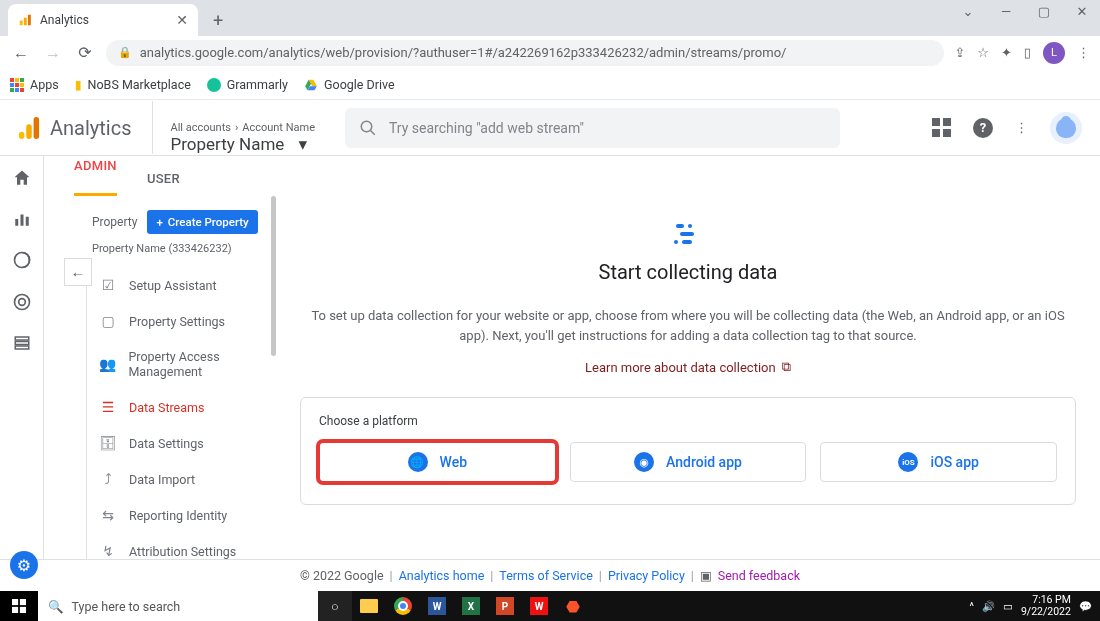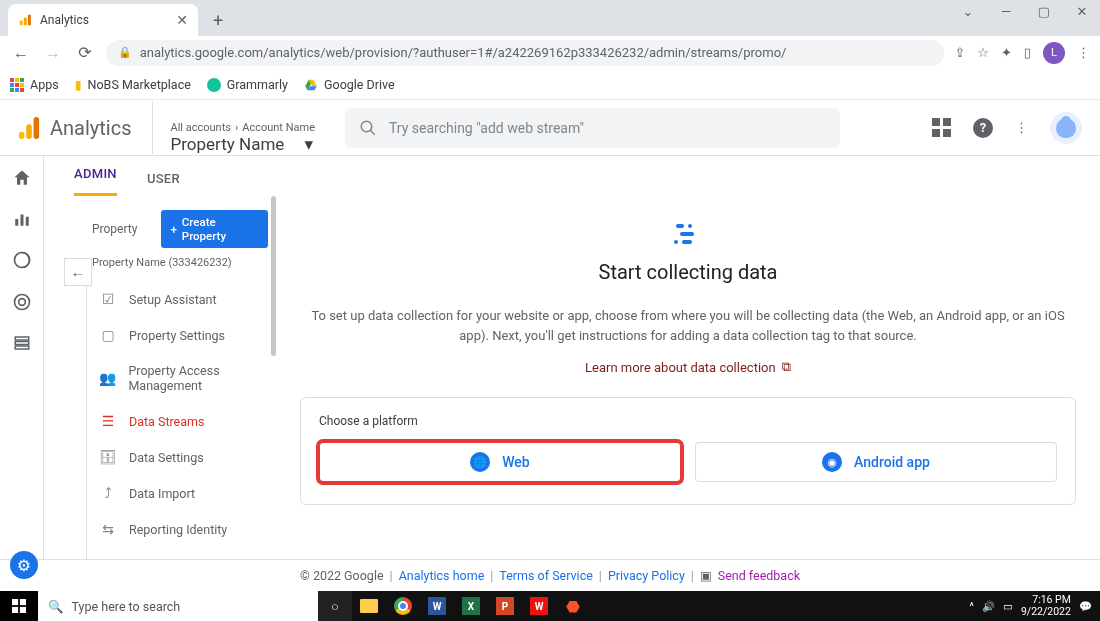--- a/index.html
+++ b/index.html
@@ -34,44 +34,44 @@
   .apps-icon i:nth-child(9){background:#ea4335}
 
   
   .ga-header { height:56px; border-bottom:1px solid #e0e0e0; display:flex; align-items:center; padding:0 18px; gap:20px; background:#fff;}
   .ga-logo { display:flex; align-items:center; gap:10px;}
   .ga-logo svg{}
   .ga-title{ font-size:20px; color:#5f6368; font-weight:400;}
   .ga-prop { border-left:1px solid #e0e0e0; padding-left:18px;}
   .ga-prop .crumb{font-size:11px; color:#5f6368;margin-top:20px;}
   .ga-prop .crumb .sep{margin:0 4px;}
-  .ga-prop .name{font-size:17px; color:#3c4043; display:flex; align-items:center; gap:20px;}
+  .ga-prop .name{font-size:17px; color:#3c4043; display:flex; align-items:center; gap:14px;}
   .ga-search{ flex:0 0 495px; margin-left:10px; height:40px; background:#f1f3f4; border-radius:6px; display:flex; align-items:center; padding:0 14px; gap:12px; color:#80868b; font-size:14px;}
   .ga-header-right{margin-left:auto; display:flex; align-items:center; gap:22px; color:#5f6368;}
   .grid4{display:grid; grid-template-columns:8px 8px; grid-template-rows:8px 8px; gap:3px;}
   .grid4 i{background:#5f6368;}
   .help-icon{width:20px;height:20px;border-radius:50%; background:#5f6368; color:#fff; display:flex;align-items:center;justify-content:center; font-size:13px; font-weight:bold;}
   .ga-avatar{width:32px;height:32px;border-radius:50%; background:#e8f0fe; display:flex;align-items:center;justify-content:center;}
   .ga-avatar-inner{width:20px;height:20px;border-radius:50% 50% 45% 45%; background:#8ab4f8; position:relative;}
   .ga-avatar-inner::before{content:''; position:absolute; width:10px;height:10px; background:#8ab4f8; border-radius:50%; top:-2px; left:5px;}
 
   
   .ga-body{ display:flex; height:calc(621px - 36px - 34px - 30px - 56px - 32px - 30px);}
   .left-rail{ width:44px; border-right:1px solid #e0e0e0; display:flex; flex-direction:column; align-items:center; padding-top:12px; gap:22px; color:#5f6368; background:#fff;}
   .left-rail .ic{font-size:18px;}
 
   .admin-area{ flex:1; display:flex; flex-direction:column; position:relative;}
   .tabs-row{ height:40px; display:flex; align-items:flex-end; padding-left:30px; gap:30px; }
   .tab-link{ font-size:13px; font-weight:500; color:#5f6368; padding-bottom:10px; letter-spacing:0.3px;}
-  .tab-link.active{ color:#4c1d95; border-bottom:3px solid #f9ab00; padding-bottom:12px;}
+  .tab-link.active{ color:#ef4444; border-bottom:3px solid #f9ab00; padding-bottom:20px;}
 
   .admin-content{ flex:1; display:flex; overflow:hidden;}
   .prop-col{ width:232px; padding:14px 8px 0 48px; position:relative;}
   .back-arrow{ position:absolute; left:20px; top:62px; width:28px; height:28px; border:1px solid #dadce0; background:#fff; display:flex; align-items:center; justify-content:center; font-size:15px; color:#5f6368;}
-  .prop-header{ display:flex; align-items:center; gap:24px; margin-bottom:8px;}
+  .prop-header{ display:flex; align-items:center; gap:10px; margin-bottom:8px;}
   .prop-header .lbl{font-size:12px; color:#5f6368;}
   .create-btn{ background:#1a73e8; color:#fff; font-size:11.5px; padding:5px 9px; border-radius:3px; display:flex; align-items:center; gap:5px; font-weight:500;}
   .prop-sub{ font-size:11px; color:#5f6368; margin-bottom:12px;}
   .menu-list{ border-left:1px solid #e0e0e0; margin-left:-6px;}
   .menu-item{ display:flex; align-items:center; gap:12px; padding:10px 8px 10px 12px; font-size:12.5px; color:#5f6368;}
   .menu-item.active{ color:#d93025;}
   .menu-item .mic{ width:18px; text-align:center; color:#80868b; font-size:14px;}
   .menu-item.active .mic{color:#d93025;}
   .scroll-ind{position:absolute; right:0; top:0; width:5px; height:160px; background:#c4c7c5; border-radius:3px;}
 
@@ -332,20 +332,24 @@
           <div class="ttl">Choose a platform</div>
           <div class="plat-row">
             <div class="plat-btn hl">
               <span class="plat-icn">🌐</span>
               <span>Web</span>
             </div>
             <div class="plat-btn">
               <span class="plat-icn" style="background:#1a73e8">◉</span>
               <span>Android app</span>
             </div>
+            <div class="plat-btn">
+              <span class="plat-icn" style="font-size:8px;font-weight:bold">iOS</span>
+              <span>iOS app</span>
+            </div>
           </div>
         </div>
       </div>
     </div>
   </div>
 </div>
 
 <div class="ga-footer">
   <span>© 2022 Google</span>
   <span class="div">|</span>

